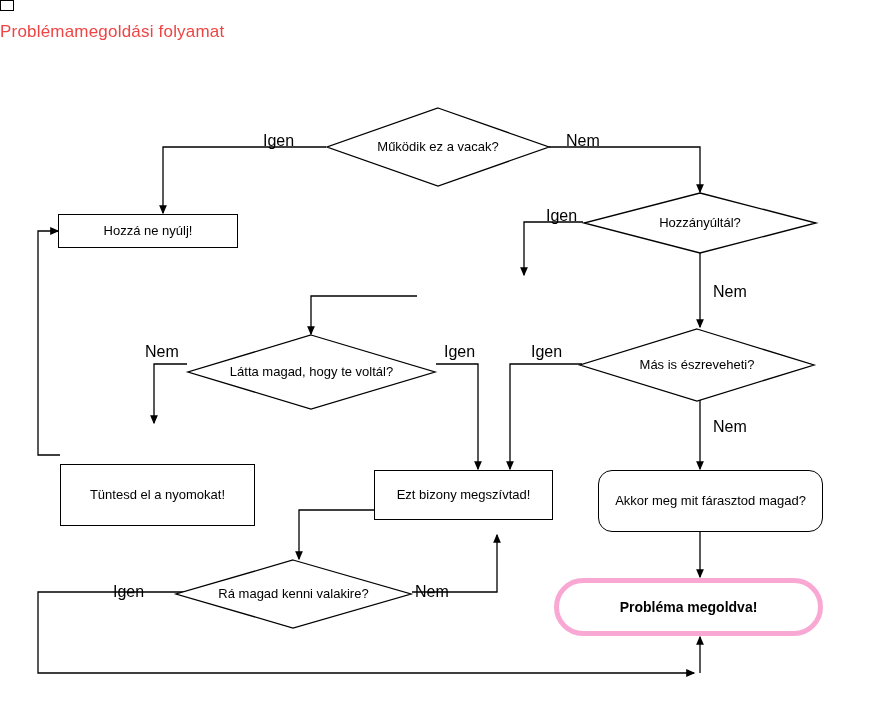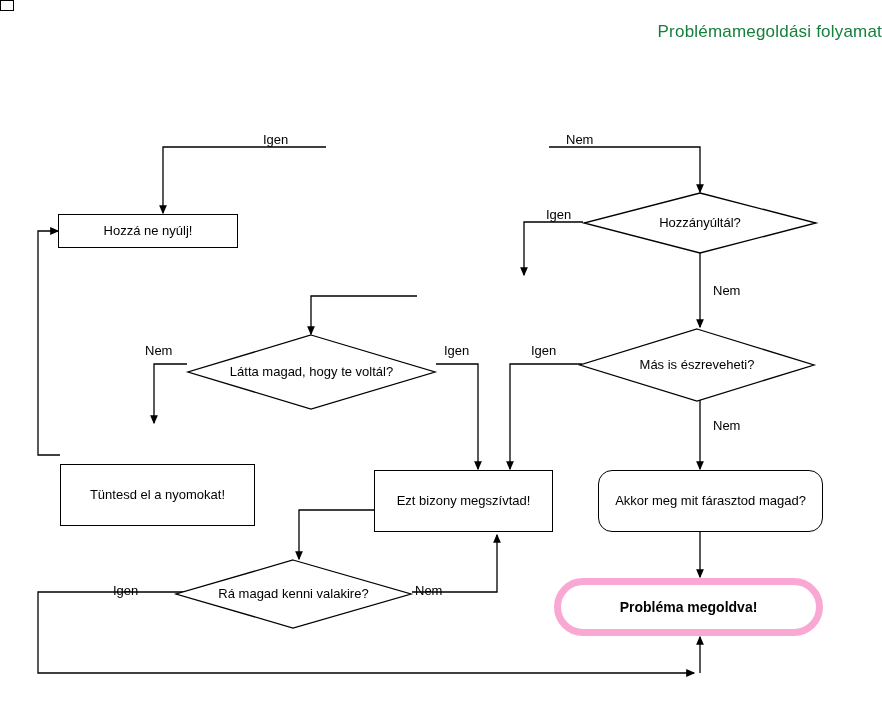--- a/index.html
+++ b/index.html
@@ -25,42 +25,42 @@
     height: 11px;
     border: 1px solid #000000;
     background: #ffffff;
     box-sizing: border-box;
   }
   #title {
     position: absolute;
     left: 0;
     top: 22px;
     width: 882px;
-    text-align: right;
+    text-align: left;
     font-size: 17px;
-    color: #15803d;
+    color: #ef4444;
     letter-spacing: 0.2px;
   }
   .node {
     position: absolute;
     box-sizing: border-box;
     display: flex;
     align-items: center;
     justify-content: center;
     text-align: center;
     font-size: 13px;
     color: #000000;
     line-height: 1.35;
     background: #ffffff;
   }
   .box {
     border: 1px solid #000000;
   }
   .terminator {
-    border: 7px solid #f9a8d4;
+    border: 5px solid #f9a8d4;
     border-radius: 40px;
     font-weight: bold;
     font-size: 14px;
   }
   .diamond-wrap {
     position: absolute;
   }
   .diamond-wrap svg {
     position: absolute;
     left: 0;
@@ -76,21 +76,21 @@
     display: flex;
     align-items: center;
     justify-content: center;
     text-align: center;
     font-size: 13px;
     line-height: 1.35;
     color: #000000;
   }
   .edge-label {
     position: absolute;
-    font-size: 13px;
+    font-size: 16px;
     color: #000000;
     white-space: nowrap;
   }
   #wires {
     position: absolute;
     left: 0;
     top: 0;
     width: 882px;
     height: 719px;
   }
@@ -137,20 +137,26 @@
       <path d="M385,510 L299,510 L299,559" marker-end="url(#arrow)"></path>
 
       <path d="M412,592 L497,592 L497,535" marker-end="url(#arrow)"></path>
 
       <path d="M186,592 L38,592 L38,673 L694,673" marker-end="url(#arrow)"></path>
 
       <path d="M700,673 L700,637" marker-end="url(#arrow)"></path>
     </g>
   </svg>
 
+  <div class="diamond-wrap" style="left:326px; top:107px; width:224px; height:80px;">
+    <svg width="224" height="80" viewBox="0 0 224 80">
+      <polygon points="112,1 223,40 112,79 1,40" fill="#ffffff" stroke="#000000" stroke-width="1.3"></polygon>
+    </svg>
+    <div class="diamond-label">Működik ez a vacak?</div>
+  </div>
 
   <div class="node box" style="left:58px; top:214px; width:180px; height:34px;">
     <span>Hozzá ne nyúlj!</span>
   </div>
 
   <div class="diamond-wrap" style="left:583px; top:192px; width:234px; height:62px;">
     <svg width="234" height="62" viewBox="0 0 234 62">
       <polygon points="117,1 233,31 117,61 1,31" fill="#ffffff" stroke="#000000" stroke-width="1.3"></polygon>
     </svg>
     <div class="diamond-label">Hozzányúltál?</div>
@@ -168,21 +174,21 @@
     <svg width="236" height="74" viewBox="0 0 236 74">
       <polygon points="118,1 235,37 118,73 1,37" fill="#ffffff" stroke="#000000" stroke-width="1.3"></polygon>
     </svg>
     <div class="diamond-label">Más is észreveheti?</div>
   </div>
 
   <div class="node box" style="left:60px; top:424px; width:195px; height:62px;margin-top:40px;">
     <span>Tüntesd el a nyomokat!</span>
   </div>
 
-  <div class="node box" style="left:374px; top:470px; width:179px; height:62px;">
+  <div class="node box" style="left:374px; top:470px; width:179px; height:50px;">
     <span>Ezt bizony megszívtad!</span>
   </div>
 
   <div class="node box" style="left:598px; top:470px; width:225px; height:62px;border-radius:14px;">
     <span>Akkor meg mit fárasztod magad?</span>
   </div>
 
   <div class="diamond-wrap" style="left:175px; top:559px; width:237px; height:70px;">
     <svg width="237" height="70" viewBox="0 0 237 70">
       <polygon points="118,1 236,35 118,69 1,35" fill="#ffffff" stroke="#000000" stroke-width="1.3"></polygon>

